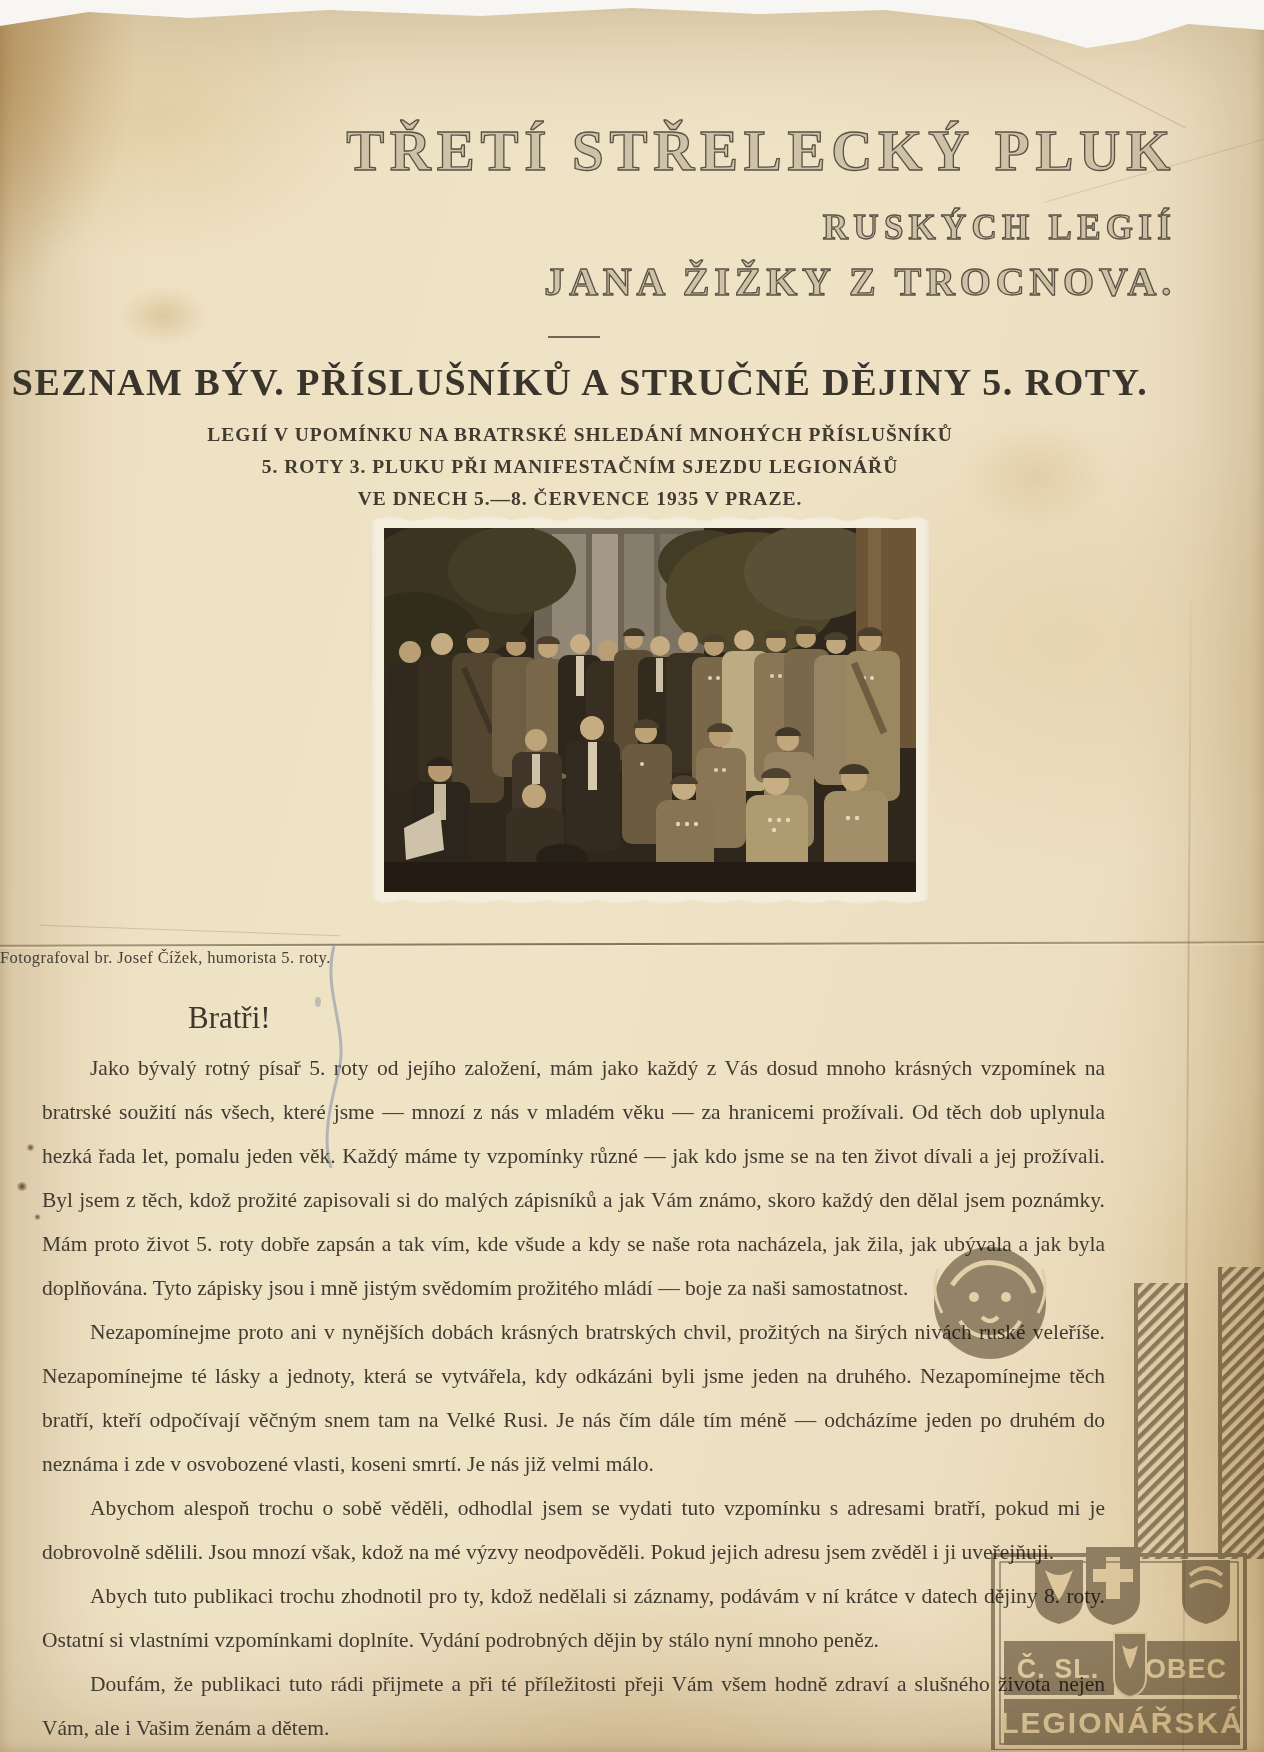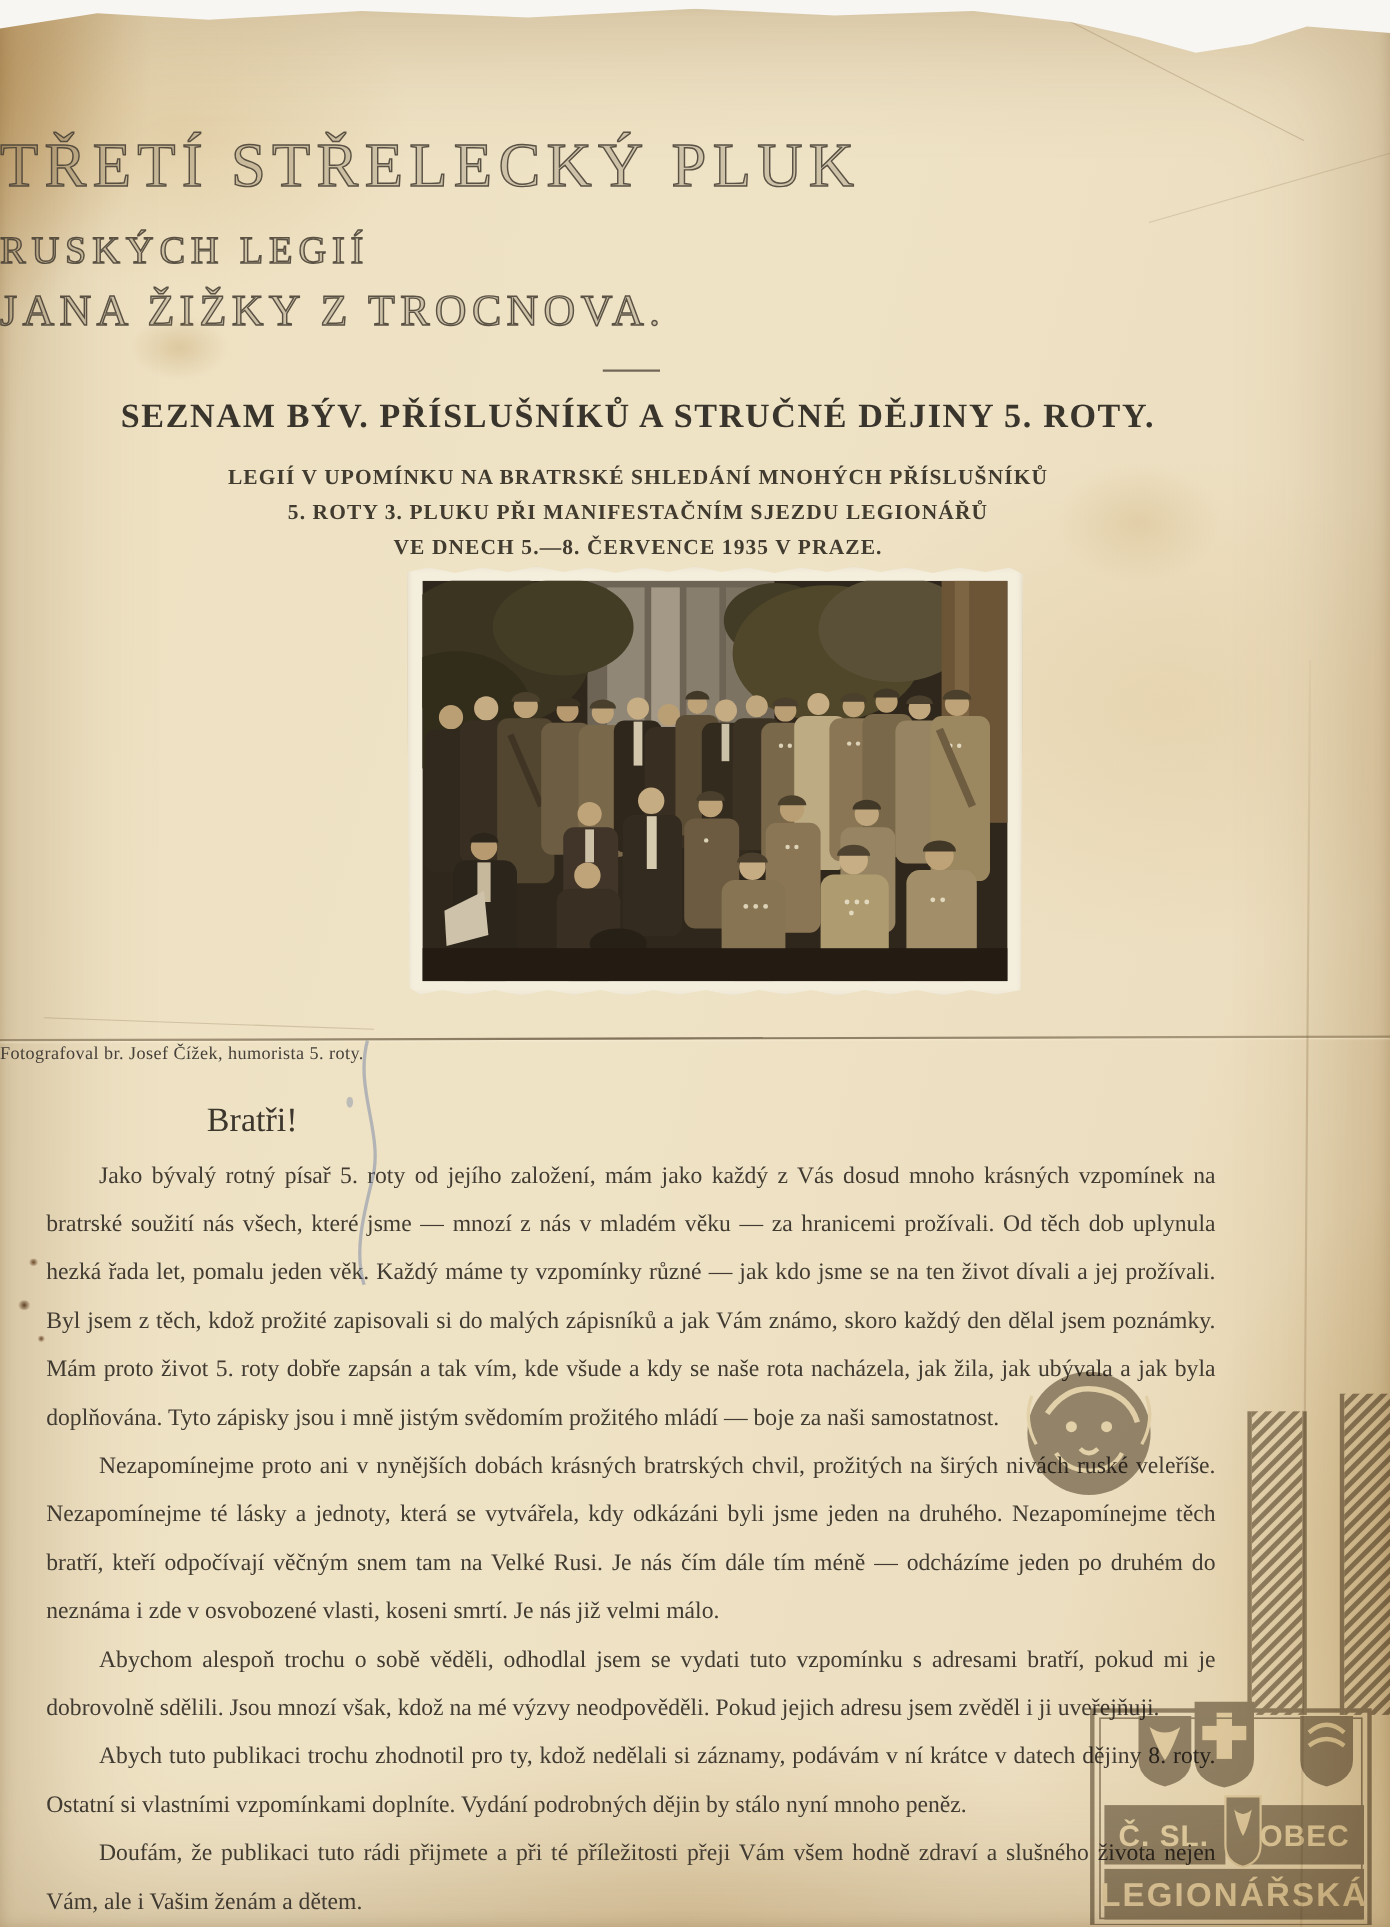--- a/index.html
+++ b/index.html
@@ -13,29 +13,29 @@
       radial-gradient(500px 260px at 620px 1740px, rgba(170,130,60,.18), rgba(170,130,60,0) 75%),
       radial-gradient(260px 420px at 1280px 1400px, rgba(170,130,60,.20), rgba(170,130,60,0) 75%),
       linear-gradient(105deg, #e2cda4 0%, #eee1c2 7%, #efe3c6 45%, #ecdec0 78%, #dfcba2 97%),
       #ecdfc0;
     box-shadow: inset 0 0 110px 28px rgba(128,94,44,.30), inset 0 0 14px rgba(110,80,40,.28);
     clip-path: polygon(0 26px, 7% 12px, 15% 18px, 26% 10px, 38% 16px, 50% 8px, 60% 14px, 70% 10px, 77% 20px, 82% 34px, 86% 48px, 90% 40px, 94% 24px, 100% 30px, 100% 100%, 0 100%);
     font-family:"Liberation Serif", serif; color:#3f3931;
   }
   .content{position:absolute;left:0;top:0;width:1160px;height:1752px;}
   
-  .engraved{position:absolute;left:0;width:100%;text-align:left;font-weight:400;margin:0;
+  .engraved{position:absolute;left:16px;width:100%;text-align:right;font-weight:700;margin:0;
     color:rgba(93,84,70,.22); -webkit-text-stroke:1.3px rgba(72,64,52,.88);}
   .t1{top:118px;font-size:57px;letter-spacing:.10em;}
   .t2{top:208px;font-size:35px;letter-spacing:.15em;}
   .t3{top:258px;font-size:40px;letter-spacing:.12em;}
   .mast-divider{position:absolute;top:336px;left:548px;width:52px;height:0;border-top:2px solid rgba(70,62,50,.75);}
   
   .h-main{position:absolute;top:360px;left:0;width:100%;text-align:center;margin:0;
-    font-size:31px;font-weight:700;letter-spacing:1.5px;color:#3a352c;}
+    font-size:38px;font-weight:700;letter-spacing:1.5px;color:#3a352c;}
   .subhead{position:absolute;left:0;width:100%;text-align:center;margin:0;
     font-size:19.5px;font-weight:700;letter-spacing:1px;color:#413b30;}
   .s1{top:424px;} .s2{top:456px;} .s3{top:488px;}
   
   .photo{position:absolute;left:370px;top:514px;width:560px;height:392px;background:#f4eedd;
     box-shadow:0 3px 8px rgba(90,70,40,.40), inset 0 0 6px rgba(150,120,70,.25);
     clip-path:polygon(0 6px,20px 2px,44px 7px,68px 2px,92px 6px,118px 1px,142px 6px,166px 2px,190px 7px,214px 2px,238px 6px,262px 1px,286px 6px,310px 2px,334px 7px,358px 2px,382px 6px,406px 1px,430px 6px,454px 2px,478px 7px,502px 2px,526px 6px,548px 2px,560px 8px,558px 386px,536px 390px,512px 386px,488px 391px,464px 386px,440px 390px,416px 386px,392px 391px,368px 386px,344px 390px,320px 386px,296px 391px,272px 386px,248px 390px,224px 386px,200px 391px,176px 386px,152px 390px,128px 386px,104px 391px,80px 386px,56px 390px,32px 386px,12px 390px,2px 384px);}
   .photo svg{position:absolute;left:14px;top:14px;width:532px;height:364px;display:block;}
   .caption{position:absolute;top:948px;left:0;width:100%;text-align:left;margin:0;
     font-size:16.5px;color:#45403a;letter-spacing:.4px;}

